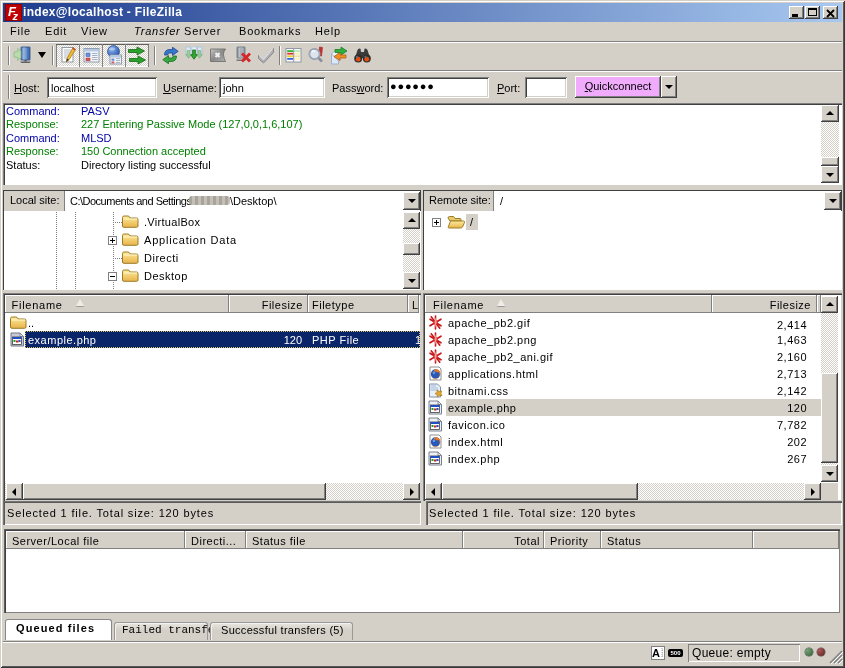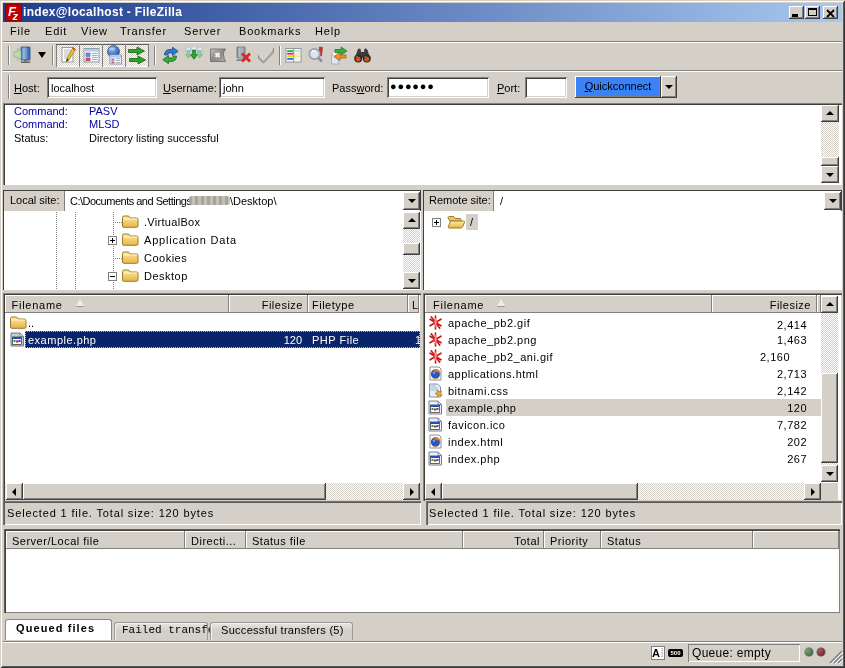--- a/index.html
+++ b/index.html
@@ -42,21 +42,21 @@
 <div class="abs raised" style="left:805px;top:6px;width:15px;height:13px;background:#d4d0c8;"></div>
 <div class="abs" style="left:808px;top:8px;width:9px;height:8px;border:1px solid #000;border-top-width:2px;"></div>
 <div class="abs raised" style="left:823px;top:6px;width:15px;height:13px;background:#d4d0c8;"></div>
 <div class="abs" style="left:826px;top:8px;width:9px;height:9px;"><svg width="9" height="9" viewBox="0 0 9 9">
       <path d="M1 1 L8 8 M8 1 L1 8" stroke="#000" stroke-width="1.8"></path>
     </svg></div>
 
 <div class="abs" style="left:10px;top:25px;letter-spacing:0.8px;">File</div>
 <div class="abs" style="left:45px;top:25px;letter-spacing:0.8px;">Edit</div>
 <div class="abs" style="left:81px;top:25px;letter-spacing:0.8px;">View</div>
-<div class="abs" style="left:120px;top:25px;letter-spacing:0.8px;">Transfer</div>
+<div class="abs" style="left:134px;top:25px;letter-spacing:0.8px;font-style:italic;">Transfer</div>
 <div class="abs" style="left:184px;top:25px;letter-spacing:0.8px;">Server</div>
 <div class="abs" style="left:239px;top:25px;letter-spacing:0.8px;">Bookmarks</div>
 <div class="abs" style="left:315px;top:25px;letter-spacing:0.8px;">Help</div>
 <div class="abs etchH" style="left:3px;top:41px;width:839px;"></div>
 
 <div class="abs etchV" style="left:8px;top:46px;height:19px;"></div>
 <div class="abs" style="left:13px;top:45px;width:18px;height:19px;">
 <svg width="18" height="19" viewBox="0 0 18 19">
 <defs>
         <linearGradient id="srv" x1="0" y1="0" x2="1" y2="0">
@@ -213,28 +213,30 @@
 <div class="abs txtfield" style="left:47px;top:77px;width:110px;height:21px;"></div>
 <div class="abs" style="left:51px;top:82px;">localhost</div>
 <div class="abs" style="left:163px;top:82px;"><u>U</u>sername:</div>
 <div class="abs txtfield" style="left:219px;top:77px;width:106px;height:21px;"></div>
 <div class="abs" style="left:223px;top:82px;">john</div>
 <div class="abs" style="left:332px;top:82px;">Pass<u>w</u>ord:</div>
 <div class="abs txtfield" style="left:387px;top:77px;width:102px;height:21px;"></div>
 <div class="abs" style="left:390px;top:80px;font-size:11px;letter-spacing:0.8px;">●●●●●●</div>
 <div class="abs" style="left:497px;top:82px;"><u>P</u>ort:</div>
 <div class="abs txtfield" style="left:525px;top:77px;width:42px;height:21px;"></div>
-<div class="abs raised" style="left:575px;top:76px;width:86px;height:22px;background:#3b82f6;text-align:center;line-height:21px;"><u>Q</u>uickconnect</div>
+<div class="abs raised" style="left:575px;top:76px;width:86px;height:22px;background:#f0abfc;text-align:center;line-height:21px;"><u>Q</u>uickconnect</div>
 <div class="abs raised" style="left:661px;top:76px;width:16px;height:22px;background:#d4d0c8;"></div>
 <div class="abs arrD" style="left:665px;top:85px;"></div>
 
 <div class="abs" style="left:3px;top:103px;width:839px;height:82px;background:#fff;box-shadow:inset 1px 1px 0 #808080, inset 2px 2px 0 #404040, inset -1px -1px 0 #fff;"></div>
-<div class="abs" style="left:6px;top:105px;line-height:13.4px;padding-left:8px;">
+<div class="abs" style="left:6px;top:105px;line-height:13.4px;">
 <div style="color:#0000a8;"><span style="display:inline-block;width:75px;">Command:</span>PASV</div>
+<div style="color:#008000;"><span style="display:inline-block;width:75px;">Response:</span>227 Entering Passive Mode (127,0,0,1,6,107)</div>
 <div style="color:#0000a8;"><span style="display:inline-block;width:75px;">Command:</span>MLSD</div>
+<div style="color:#008000;"><span style="display:inline-block;width:75px;">Response:</span>150 Connection accepted</div>
 <div style="color:#000;"><span style="display:inline-block;width:75px;">Status:</span>Directory listing successful</div>
 </div>
 
 <div class="abs dither" style="left:821px;top:105px;width:18px;height:78px;"></div>
 <div class="sbtn" style="left:821px;top:105px;width:18px;height:17px;"></div>
 <div class="arrU" style="left:826px;top:111px;"></div>
 <div class="thumb" style="left:821px;top:157px;width:18px;height:9px;"></div>
 <div class="sbtn" style="left:821px;top:166px;width:18px;height:17px;"></div>
 <div class="arrD" style="left:826px;top:173px;"></div>
 
@@ -284,21 +286,21 @@
 <div class="abs" style="left:122px;top:251px;width:17px;height:13px;"><svg width="17" height="13" viewBox="0 0 17 13">
 <defs>
         <linearGradient id="fg3" x1="0" y1="0" x2="0" y2="1">
 <stop offset="0" stop-color="#fdeb9c"></stop>
           <stop offset="1" stop-color="#e8b34a"></stop>
         </linearGradient>
       </defs>
 <path d="M0.5 2.5 Q0.5 1 2 1 L6 1 Q7 1 7.5 2 L8 3 L14.5 3 Q16 3 16 4.5 L16 11 Q16 12.3 14.5 12.3 L2 12.3 Q0.5 12.3 0.5 11 Z" fill="url(#fg3)" stroke="#9c7c28" stroke-width="1"></path>
 <path d="M1.5 4 L15 4" stroke="#fff7d0" stroke-width="1" fill="none"></path>
 </svg></div>
-<div class="abs" style="left:144px;top:252px;letter-spacing:0.5px;">Cookies</div>
+<div class="abs" style="left:144px;top:252px;letter-spacing:0.5px;">Directi</div>
 <div class="abs" style="left:122px;top:269px;width:17px;height:13px;"><svg width="17" height="13" viewBox="0 0 17 13">
 <defs>
         <linearGradient id="fg4" x1="0" y1="0" x2="0" y2="1">
 <stop offset="0" stop-color="#fdeb9c"></stop>
           <stop offset="1" stop-color="#e8b34a"></stop>
         </linearGradient>
       </defs>
 <path d="M0.5 2.5 Q0.5 1 2 1 L6 1 Q7 1 7.5 2 L8 3 L14.5 3 Q16 3 16 4.5 L16 11 Q16 12.3 14.5 12.3 L2 12.3 Q0.5 12.3 0.5 11 Z" fill="url(#fg4)" stroke="#9c7c28" stroke-width="1"></path>
 <path d="M1.5 4 L15 4" stroke="#fff7d0" stroke-width="1" fill="none"></path>
 </svg></div>
@@ -411,21 +413,21 @@
 <g stroke="#c81414" stroke-width="1.6" stroke-linecap="round">
 <line x1="7.5" y1="1" x2="7.5" y2="14"></line>
 <line x1="2" y1="4.2" x2="13" y2="10.8"></line>
 <line x1="13" y1="4.2" x2="2" y2="10.8"></line>
 <line x1="3.2" y1="1.8" x2="11.8" y2="13.2"></line>
 </g>
 <circle cx="7.5" cy="7.5" r="2.2" fill="#e03030"></circle>
 <path d="M7.5 2 L8.6 7 L7.5 13 L6.6 7 Z" fill="#fff" opacity="0.55"></path>
 </svg></div>
 <div class="abs" style="left:448px;top:351px;letter-spacing:0.5px;">apache_pb2_ani.gif</div>
-<div class="abs" style="left:710px;top:351px;width:80px;text-align:right;letter-spacing:0.5px;">2,160</div>
+<div class="abs" style="left:727px;top:351px;width:80px;text-align:right;letter-spacing:0.5px;">2,160</div>
 <div class="abs" style="left:428px;top:366px;width:15px;height:15px;"><svg width="15" height="15" viewBox="0 0 15 15">
 <path d="M2 1 L11 1 L13 3 L13 14 L2 14 Z" fill="#fff" stroke="#909090" stroke-width="1"></path>
 <circle cx="7.5" cy="8" r="4.7" fill="#2858b8"></circle>
 <path d="M7.5 3.3 Q11 3 12.2 6.2 Q13 9 11 11.3 Q12.5 8 10.5 6 L9 6.5 Q8 5 6 5.2 Q5 4.2 7.5 3.3 Z" fill="#e87820"></path>
 <path d="M2.9 9 Q3.5 12 7 12.6 Q10 13.2 11.5 11 Q9 14.5 5.5 12.8 Q3.2 11.6 2.9 9 Z" fill="#e87820"></path>
 <circle cx="6" cy="6.8" r="1.3" fill="#88aae0" opacity="0.8"></circle>
 </svg></div>
 <div class="abs" style="left:448px;top:368px;letter-spacing:0.5px;">applications.html</div>
 <div class="abs" style="left:727px;top:368px;width:80px;text-align:right;letter-spacing:0.5px;">2,713</div>
 <div class="abs" style="left:428px;top:383px;width:15px;height:15px;"><svg width="15" height="15" viewBox="0 0 15 15">

